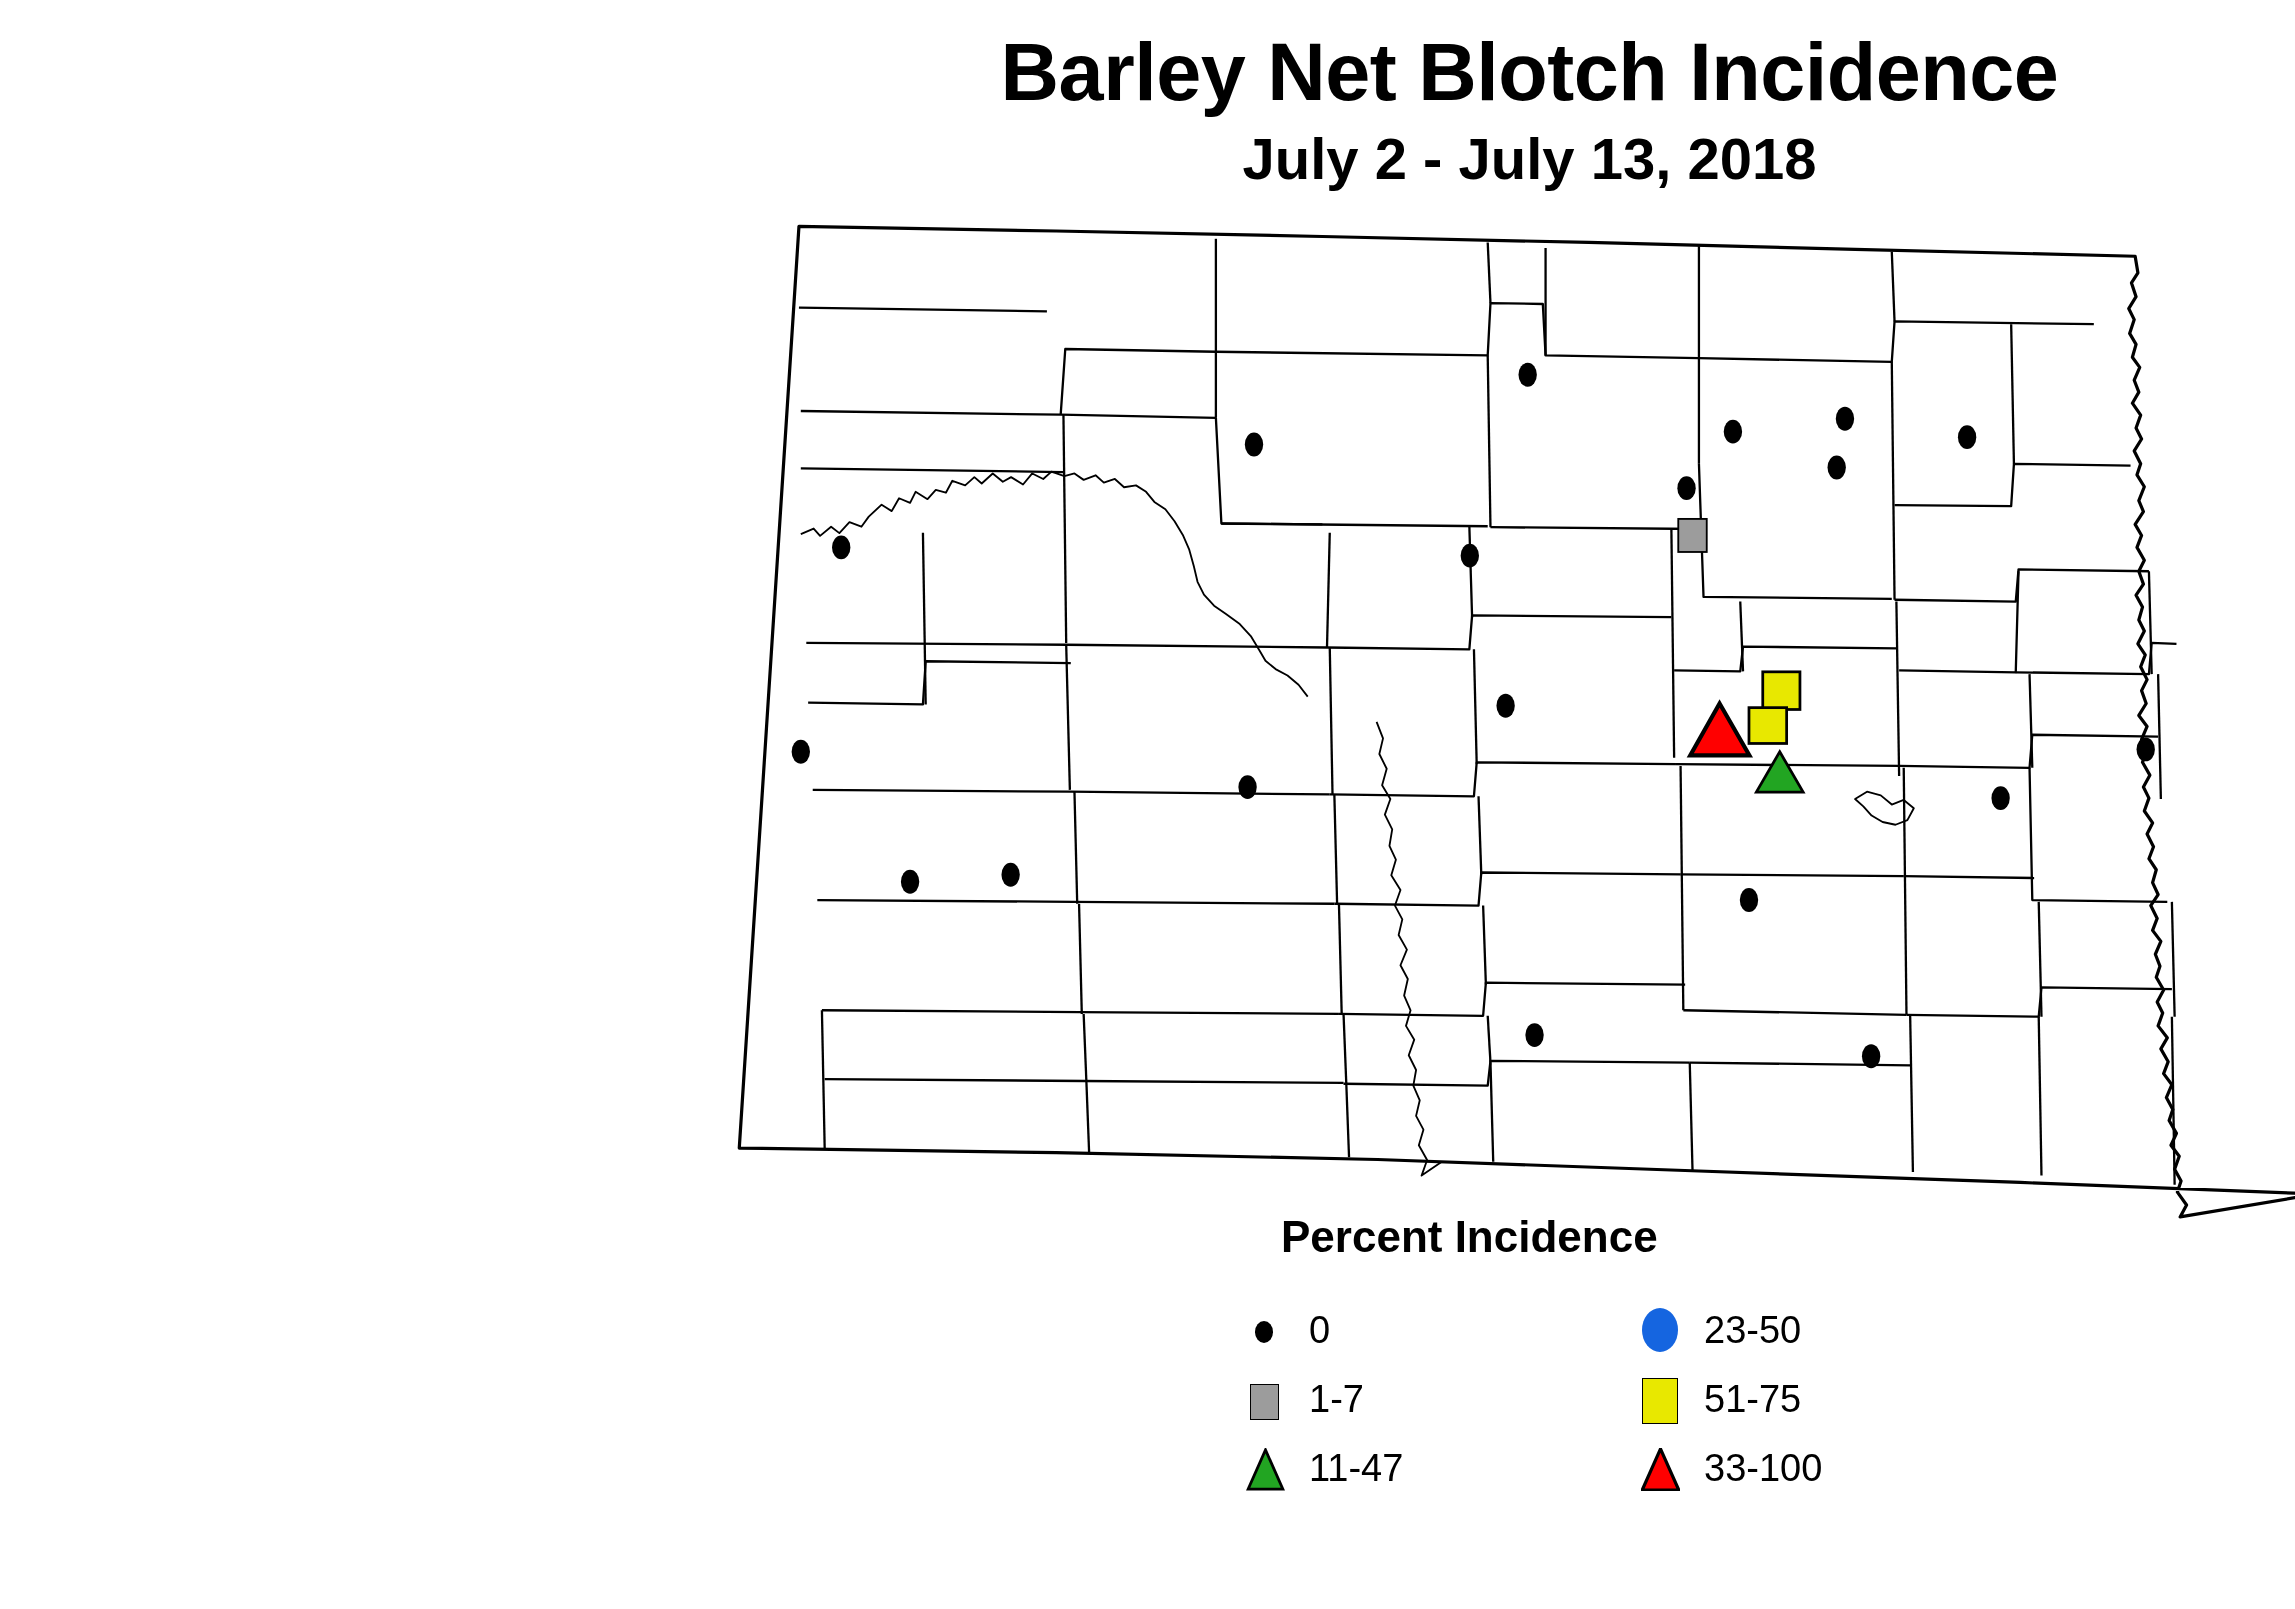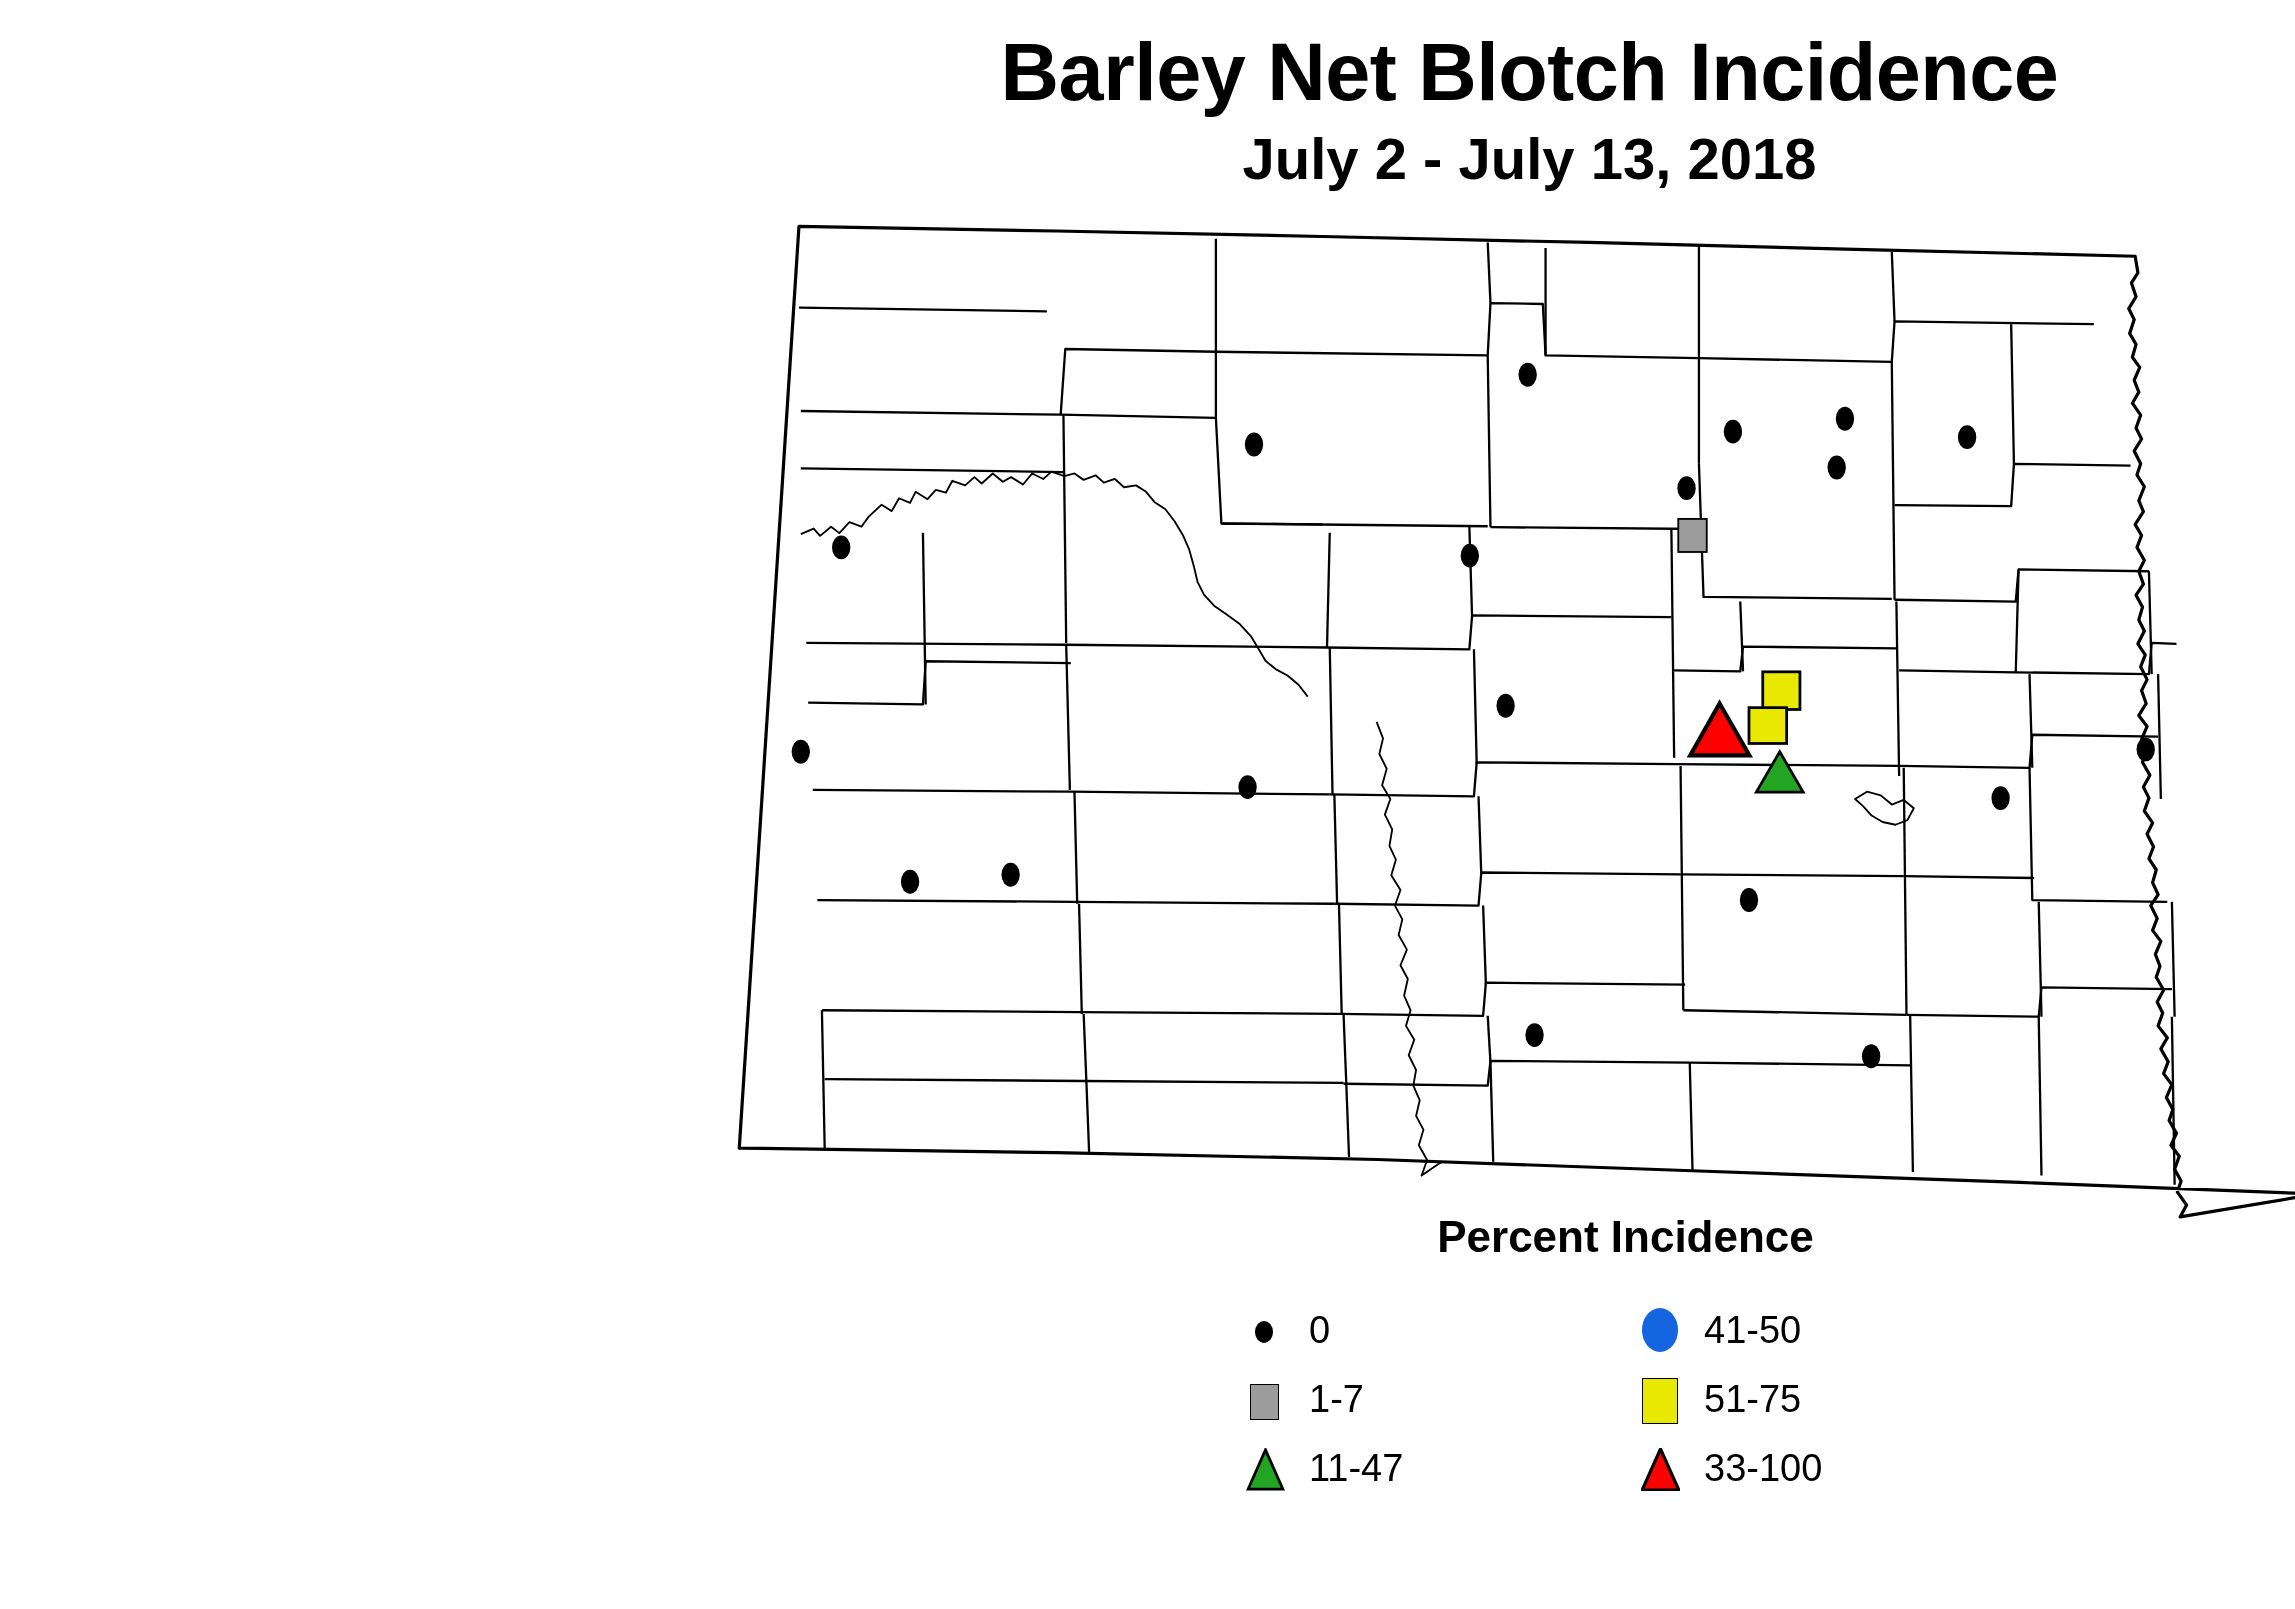--- a/index.html
+++ b/index.html
@@ -56,21 +56,21 @@
 
   #legend {
     position: absolute;
     left: 1240px;
     top: 1212px;
     width: 808px;
   }
   #legend-title {
     font-size: 44px;
     font-weight: bold;
-    text-align: center;
+    text-align: left;
     width: 689px;
     margin-left: 41px;
     white-space: nowrap;
   }
   #legend-grid {
     position: relative;
     margin-top: 42px;
     width: 808px;
     height: 193px;
   }
@@ -325,21 +325,21 @@
             <polygon points="42,4 80,90 4,90" fill="#22A522" stroke="#000" stroke-width="6"></polygon>
           </svg>
       </span>
       <span class="legend-label">11-47</span>
     </div>
 
     <div class="legend-item" style="left:395px; top:0px;">
       <span class="legend-swatch">
           <span class="sw-circle-big" style="background:#1565E0"></span>
         </span>
-      <span class="legend-label">41-50</span>
+      <span class="legend-label">23-50</span>
     </div>
 
     <div class="legend-item" style="left:395px; top:69px;">
       <span class="legend-swatch">
           <span class="sw-square-big" style="background:#E8E800"></span>
         </span>
       <span class="legend-label">51-75</span>
     </div>
 
     <div class="legend-item" style="left:395px; top:138px;">

